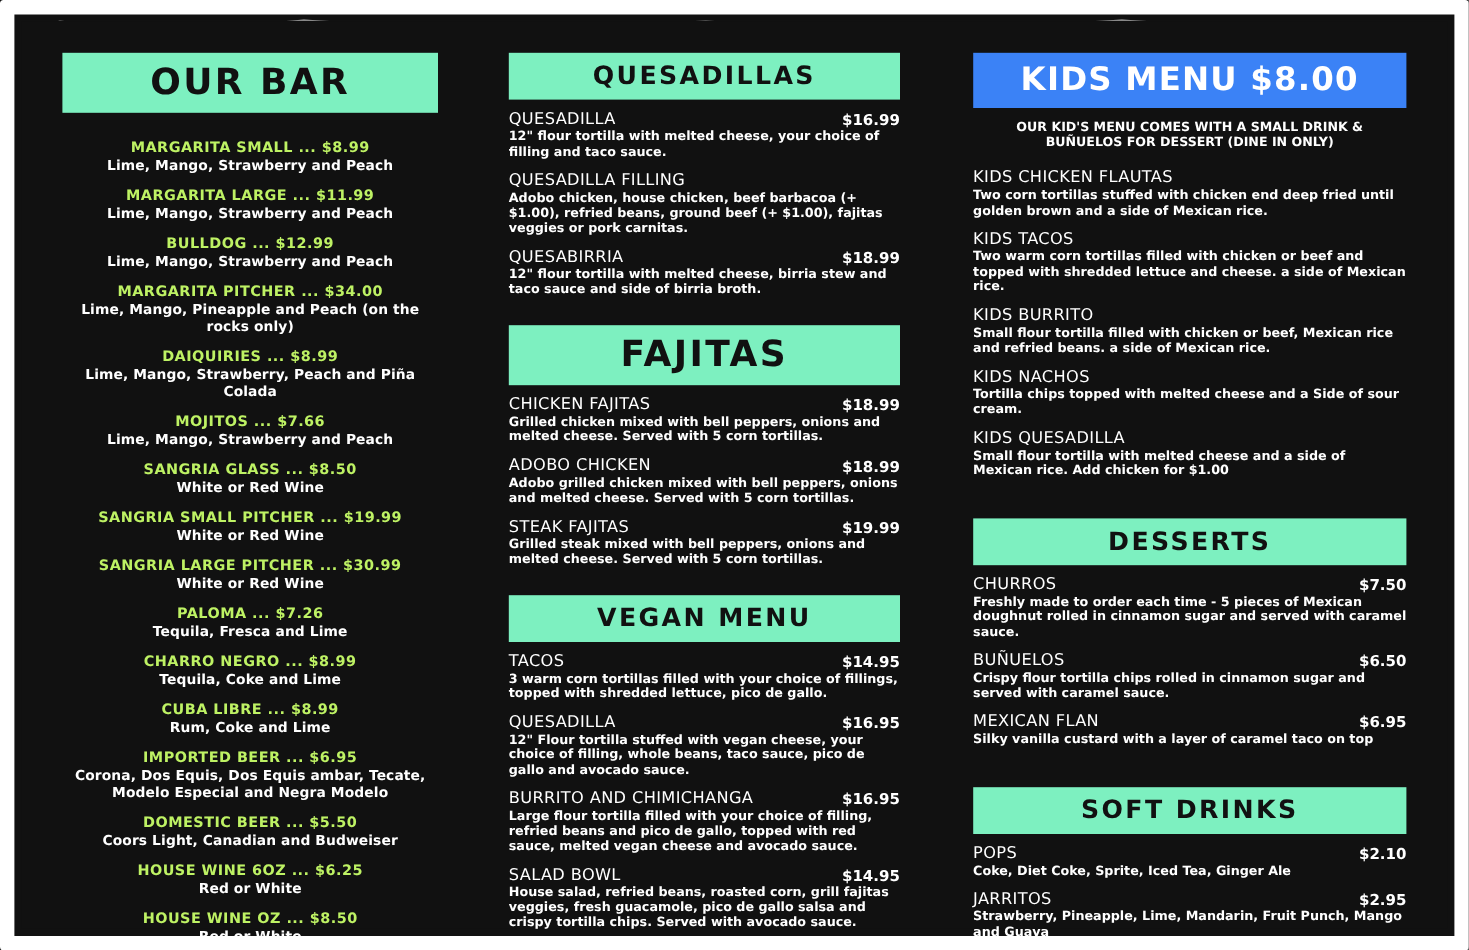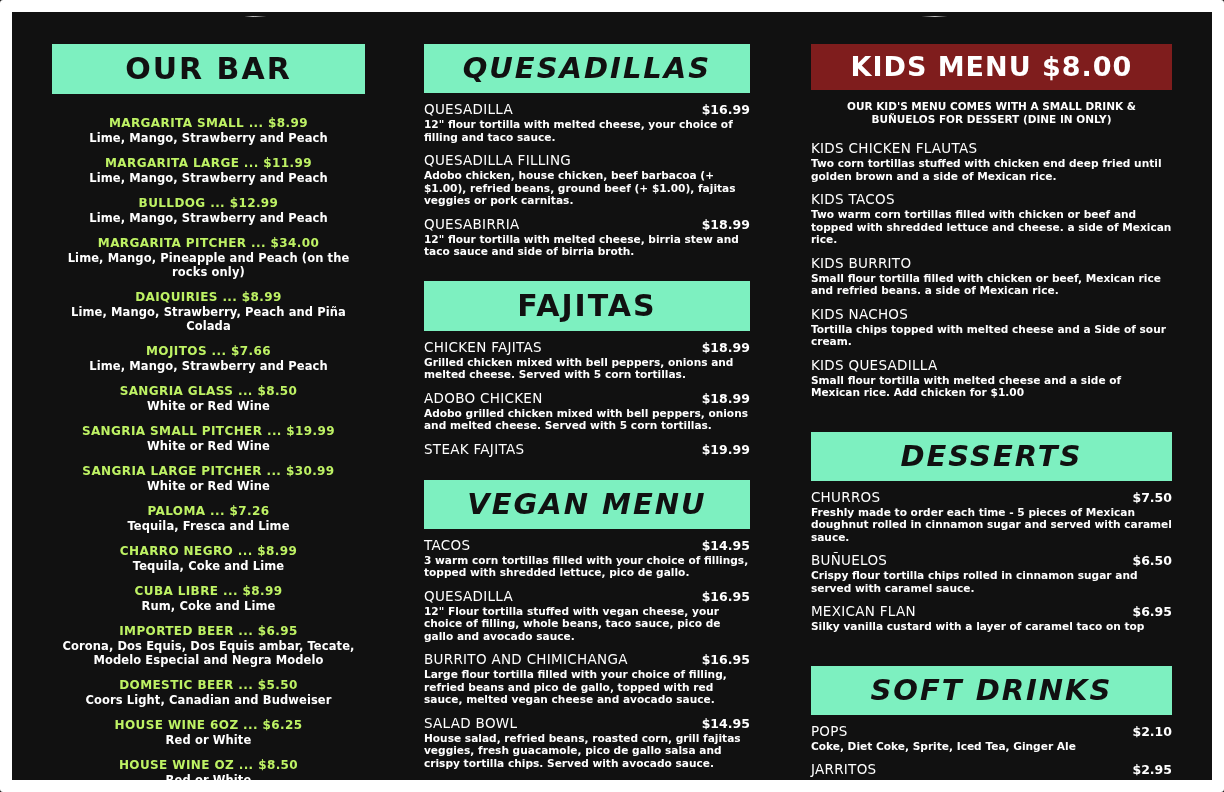--- a/index.html
+++ b/index.html
@@ -48,23 +48,23 @@
     text-align:center;
     font-family:"DejaVu Sans", sans-serif;
     font-weight:bold;
     letter-spacing:2px;
     color:#111111;
     padding:7px 4px 8px 4px;
     margin-bottom:6px;
     text-transform:uppercase;
   }
   .banner.mint { background:#7df0c0; }
-  .banner.orange { background:#7f1d1d; color:#ffffff; }
+  .banner.orange { background:#3b82f6; color:#ffffff; }
   .banner-lg { font-size:30px; }
-  .banner-md { font-size:29px;font-style:italic; }
+  .banner-md { font-size:21px; }
   .banner-kids { font-size:27px; letter-spacing:1px; }
 
   
   .bar-list { margin-top:22px; text-align:center; }
   .bar-item { margin-bottom:11px; }
   .bar-name {
     color:#bef264; font-weight:bold;
     font-size:12px; letter-spacing:0.4px;
     font-family:"DejaVu Sans", sans-serif;
   }
@@ -224,20 +224,21 @@
             <span class="item-name">ADOBO CHICKEN</span>
             <span class="item-price">$18.99</span>
           </div>
           <div class="item-desc">Adobo grilled chicken mixed with bell peppers, onions and melted cheese. Served with 5 corn tortillas.</div>
         </div>
         <div class="item">
           <div class="item-head">
             <span class="item-name">STEAK FAJITAS</span>
             <span class="item-price">$19.99</span>
           </div>
+          <div class="item-desc">Grilled steak mixed with bell peppers, onions and melted cheese. Served with 5 corn tortillas.</div>
         </div>
       </div>
 
       <div class="spacer-sm"></div>
       <div class="banner mint banner-md">VEGAN MENU</div>
       <div class="items">
         <div class="item">
           <div class="item-head">
             <span class="item-name">TACOS</span>
             <span class="item-price">$14.95</span>

